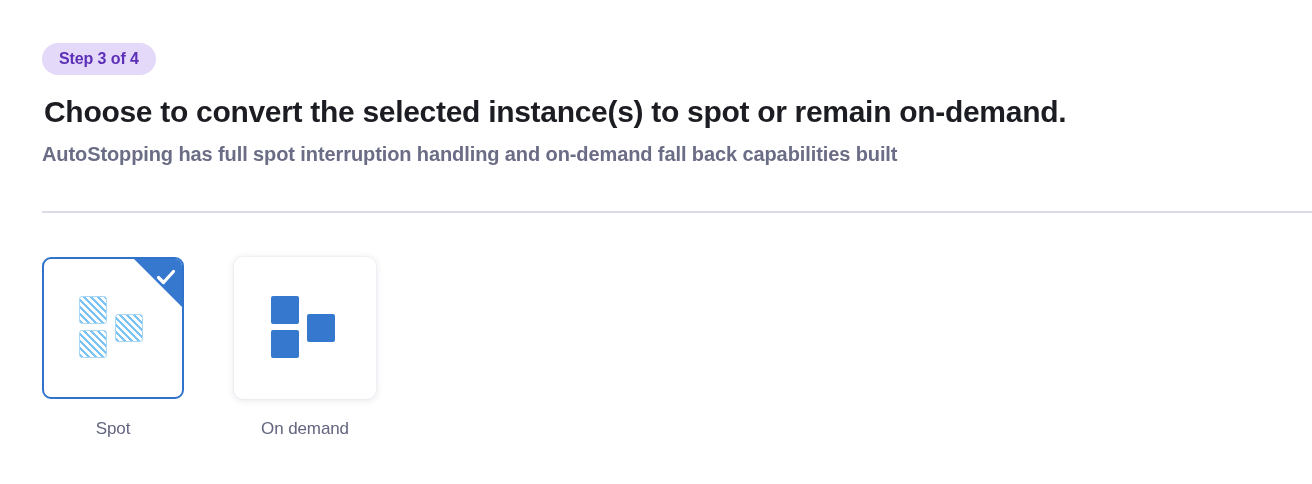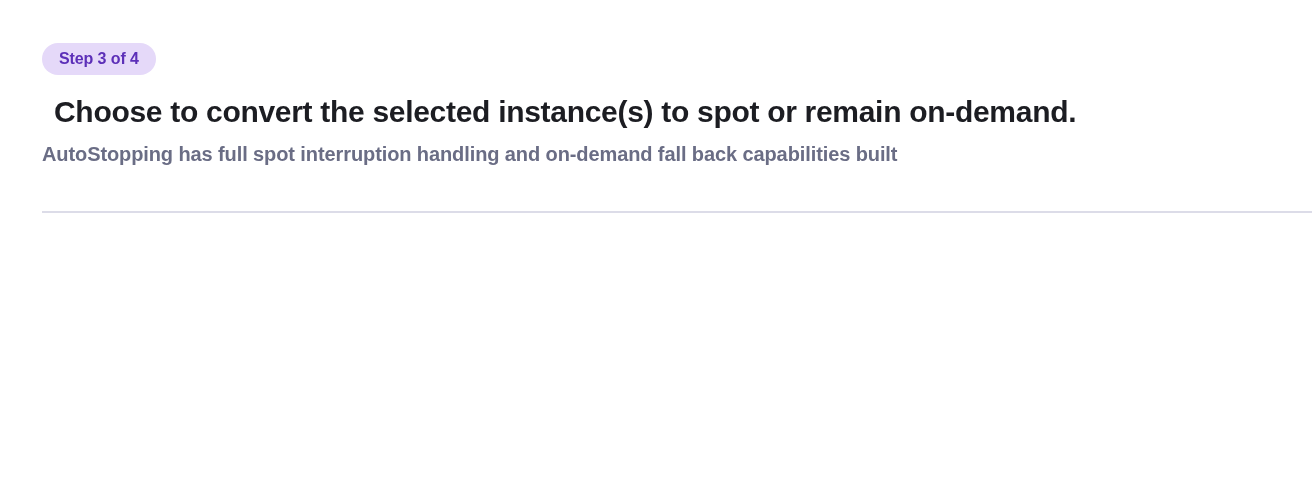--- a/index.html
+++ b/index.html
@@ -35,21 +35,21 @@
     background: #e5d9f9;
     color: #5c2fb8;
     font-size: 16px;
     font-weight: bold;
     letter-spacing: -0.1px;
     line-height: 17px;
   }
 
   
   .step-heading {
-    margin: 19px 0 0 12px;
+    margin: 19px 0 0 2px;
     font-size: 30px;
     font-weight: bold;
     color: #1c1d22;
     letter-spacing: -0.3px;
     line-height: 36px;
     white-space: nowrap;
   }
 
   
   .step-subtitle {
@@ -177,13 +177,42 @@
 <div class="wizard-step">
 
   <span class="step-badge">Step 3 of 4</span>
 
   <h1 class="step-heading">Choose to convert the selected instance(s) to spot or remain on-demand.</h1>
 
   <p class="step-subtitle">AutoStopping has full spot interruption handling and on-demand fall back capabilities built</p>
 
   <div class="divider"></div>
 
+  <div class="options-row">
+
+    <div class="option">
+      <div class="option-card selected">
+        <div class="corner-ribbon"></div>
+        <svg class="corner-check" viewBox="0 0 24 24">
+          <path d="M4.5 12.5 L9.5 17.5 L19.5 6.5" fill="none" stroke="#ffffff" stroke-width="3.2" stroke-linecap="round" stroke-linejoin="round"></path>
+        </svg>
+        <div class="squares">
+          <span class="sq striped a"></span>
+          <span class="sq striped b"></span>
+          <span class="sq striped c"></span>
+        </div>
+      </div>
+      <div class="option-label">Spot</div>
+    </div>
+
+    <div class="option">
+      <div class="option-card unselected">
+        <div class="squares">
+          <span class="sq solid a"></span>
+          <span class="sq solid b"></span>
+          <span class="sq solid c"></span>
+        </div>
+      </div>
+      <div class="option-label">On demand</div>
+    </div>
+
+  </div>
 </div>
 
 </body></html>

